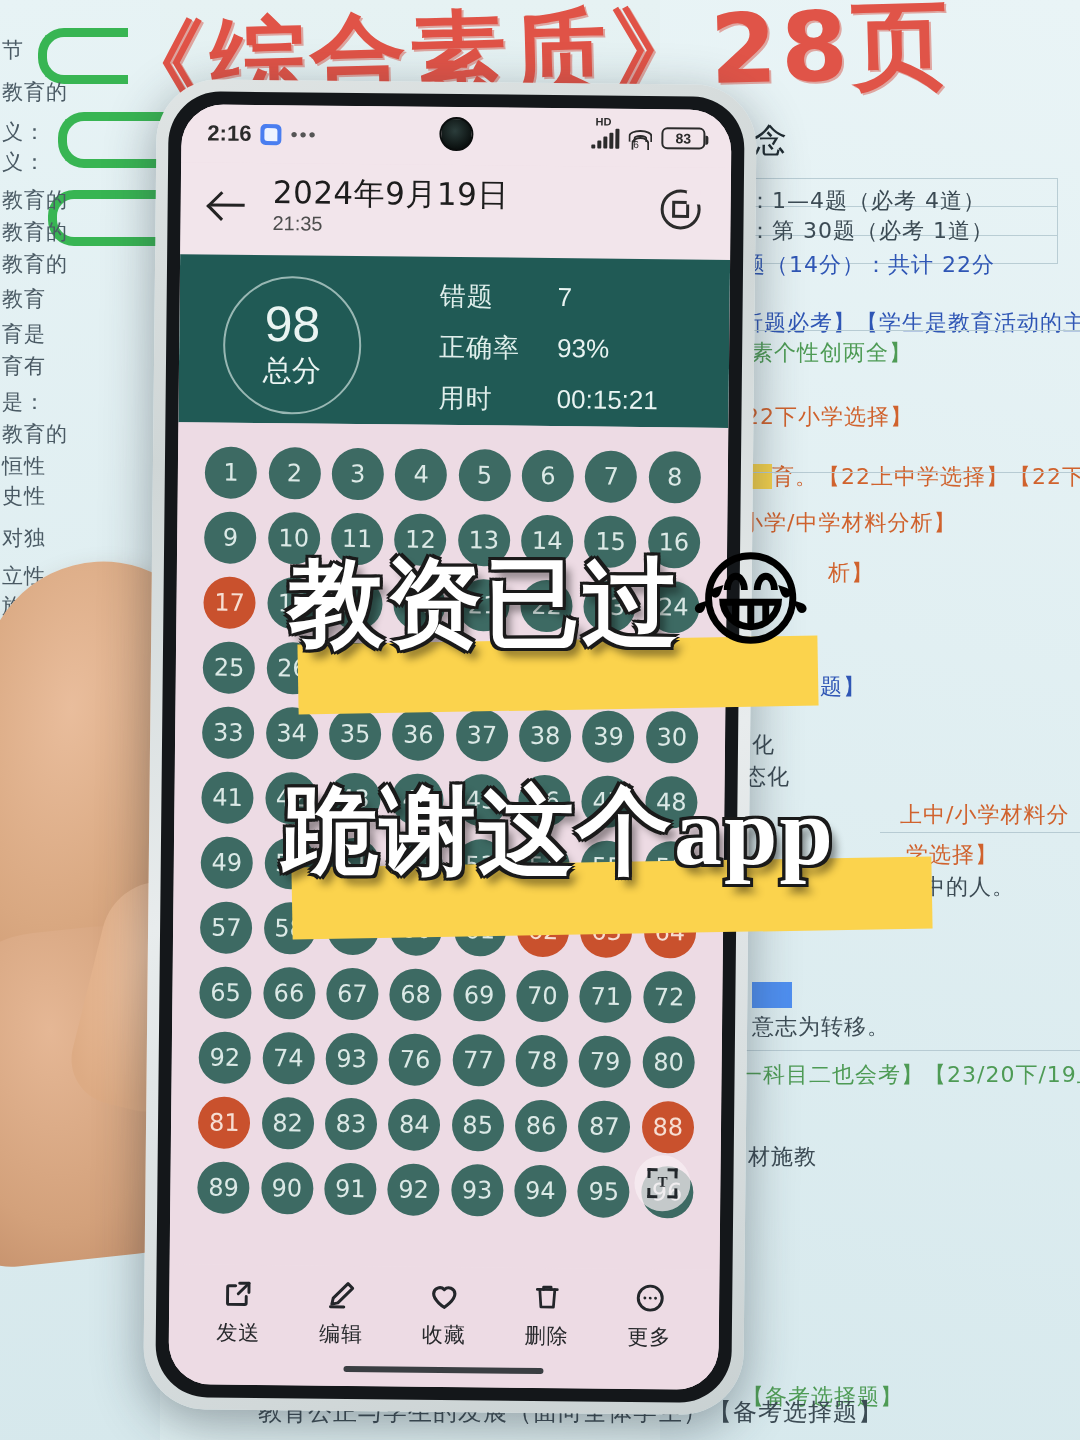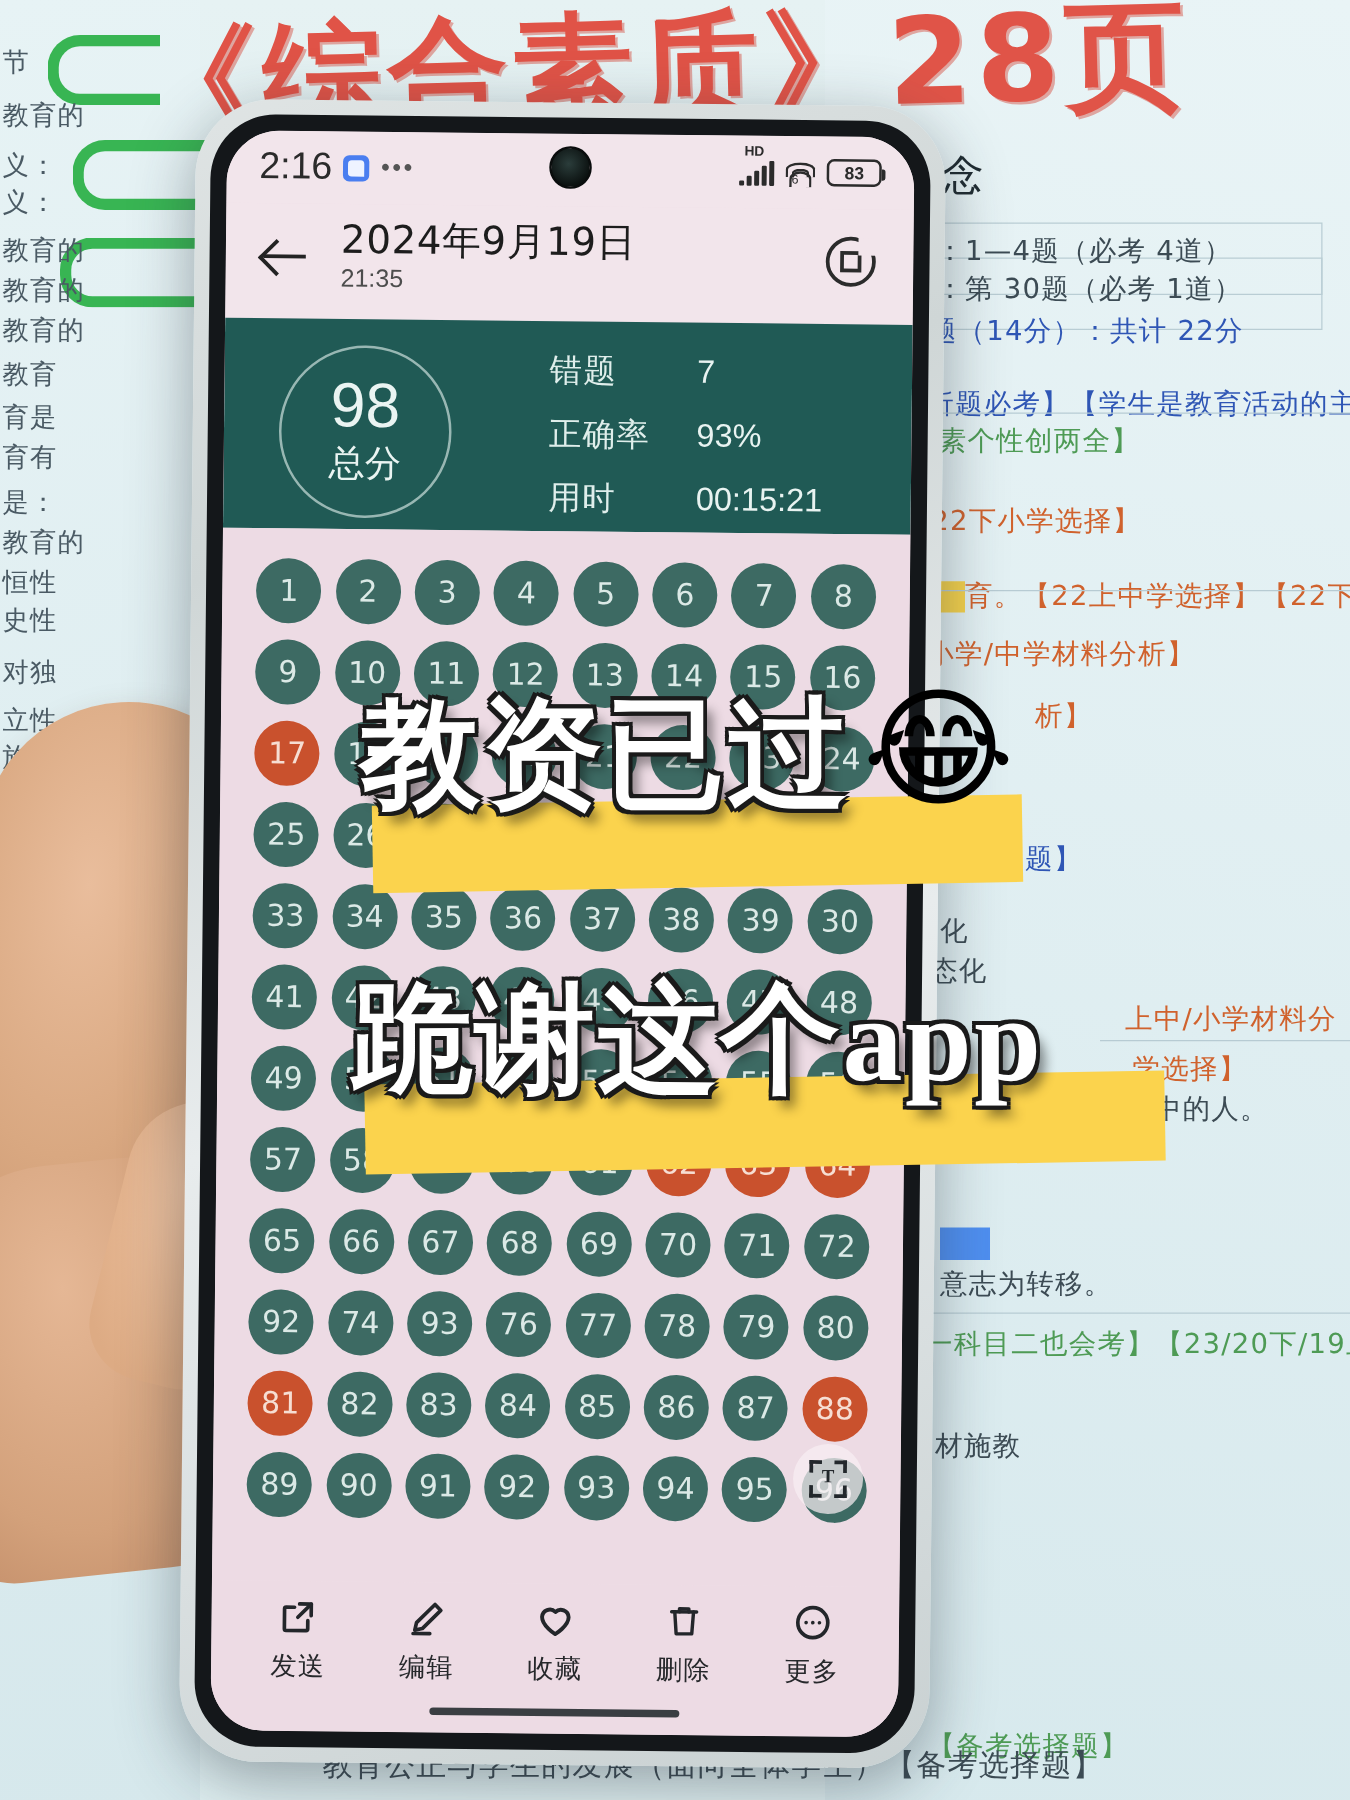--- a/index.html
+++ b/index.html
@@ -129,21 +129,21 @@
   
   #status-bar {
     height: 58px; flex: 0 0 58px;
     background: #f2e5eb;
     display: flex; align-items: center;
     padding: 0 26px;
     position: relative;
     font-size: 20px; color: #2b2b2b;
   }
   #status-left { display: flex; align-items: center; gap: 9px; }
-  #status-clock { font-size: 30px; font-weight: 400; }
+  #status-clock { font-size: 22px; font-weight: 700; }
   .sb-sqicon {
     width: 21px; height: 21px; border-radius: 5px;
     background: #4a7ef0;
     display: inline-block; position: relative;
   }
   .sb-sqicon::after {
     content: ""; position: absolute; left: 4px; top: 4px;
     width: 13px; height: 13px; border-radius: 3px 3px 0 3px;
     background: #eef3ff;
   }

